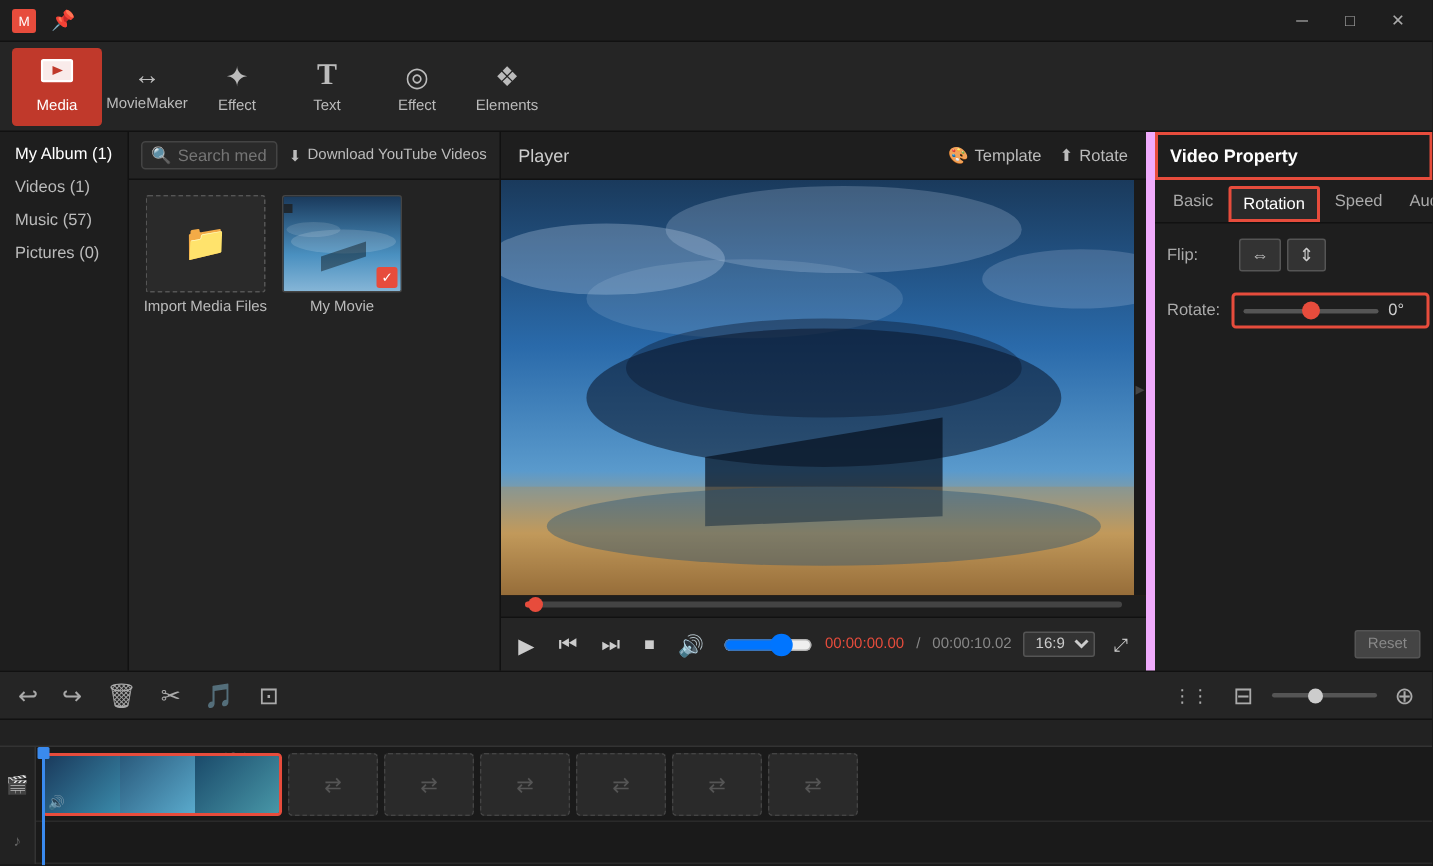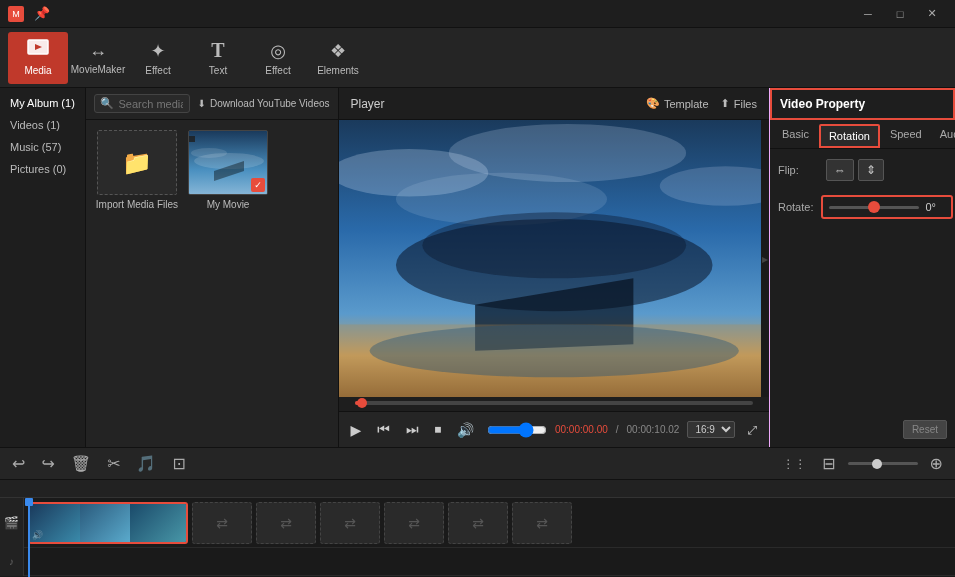--- a/index.html
+++ b/index.html
@@ -168,21 +168,21 @@
       background: linear-gradient(135deg, #1a3a5c 0%, #2a6a9a 50%, #4a90c0 100%);
       position: relative;
     }
 
     
     .player-area {
       flex: 1;
       background: #1e1e1e;
       display: flex;
       flex-direction: column;
-      border-right: 1px solid #f0abfc;
+      border-right: 6px solid #f0abfc;
     }
     .player-header {
       height: 32px;
       display: flex;
       align-items: center;
       padding: 0 12px;
       border-bottom: 1px solid #111;
       gap: 16px;
     }
     .player-title { font-size: 12px; color: #ccc; }
@@ -570,21 +570,21 @@
   <div class="player-area">
     <div class="player-header">
       <span class="player-title">Player</span>
       <div class="player-actions">
         <div class="player-action-btn">
           <span>🎨</span>
           <span>Template</span>
         </div>
         <div class="player-action-btn">
           <span>⬆</span>
-          <span>Files</span>
+          <span>Rotate</span>
         </div>
       </div>
     </div>
 
     <div class="player-video">
       <div class="inner-video">
         <svg width="100%" height="100%" viewBox="0 0 380 210" preserveAspectRatio="xMidYMid slice">
           <defs>
             <linearGradient id="vsky" x1="0" y1="0" x2="0" y2="1">
               <stop offset="0%" stop-color="#1a3a5c"></stop>

